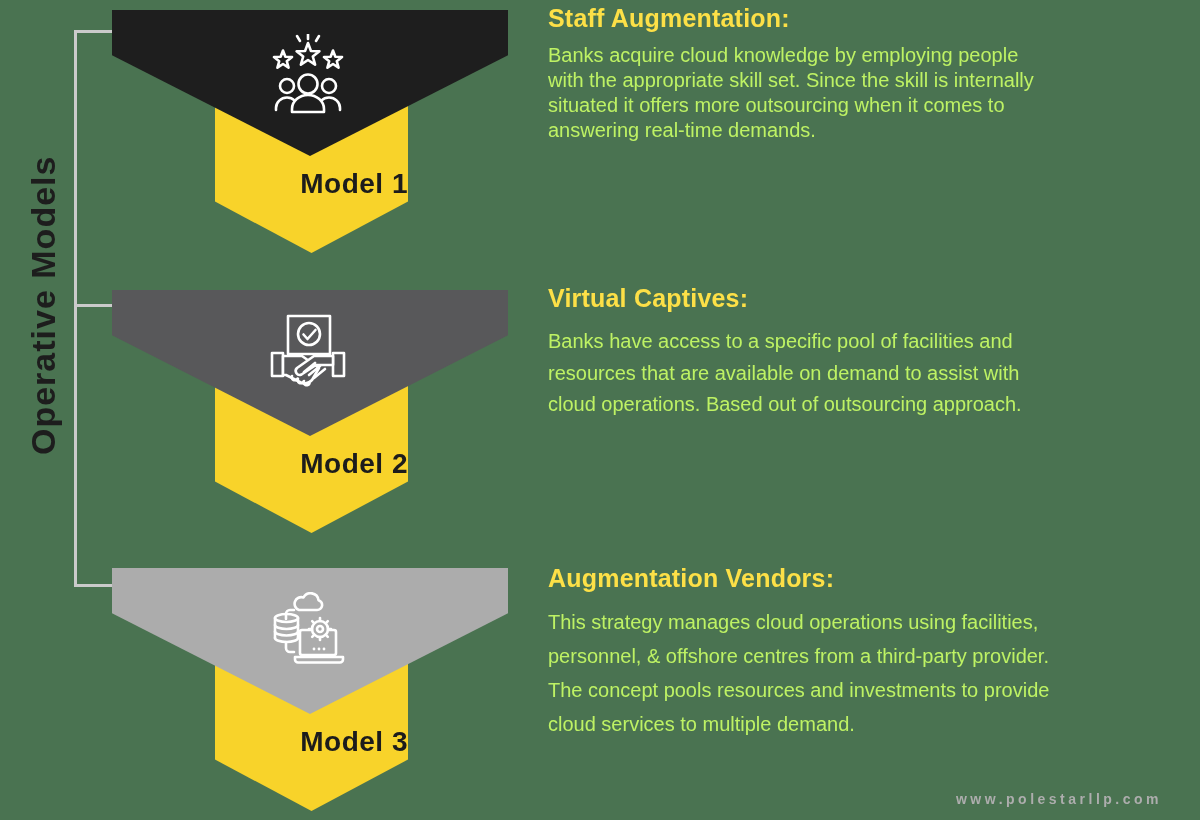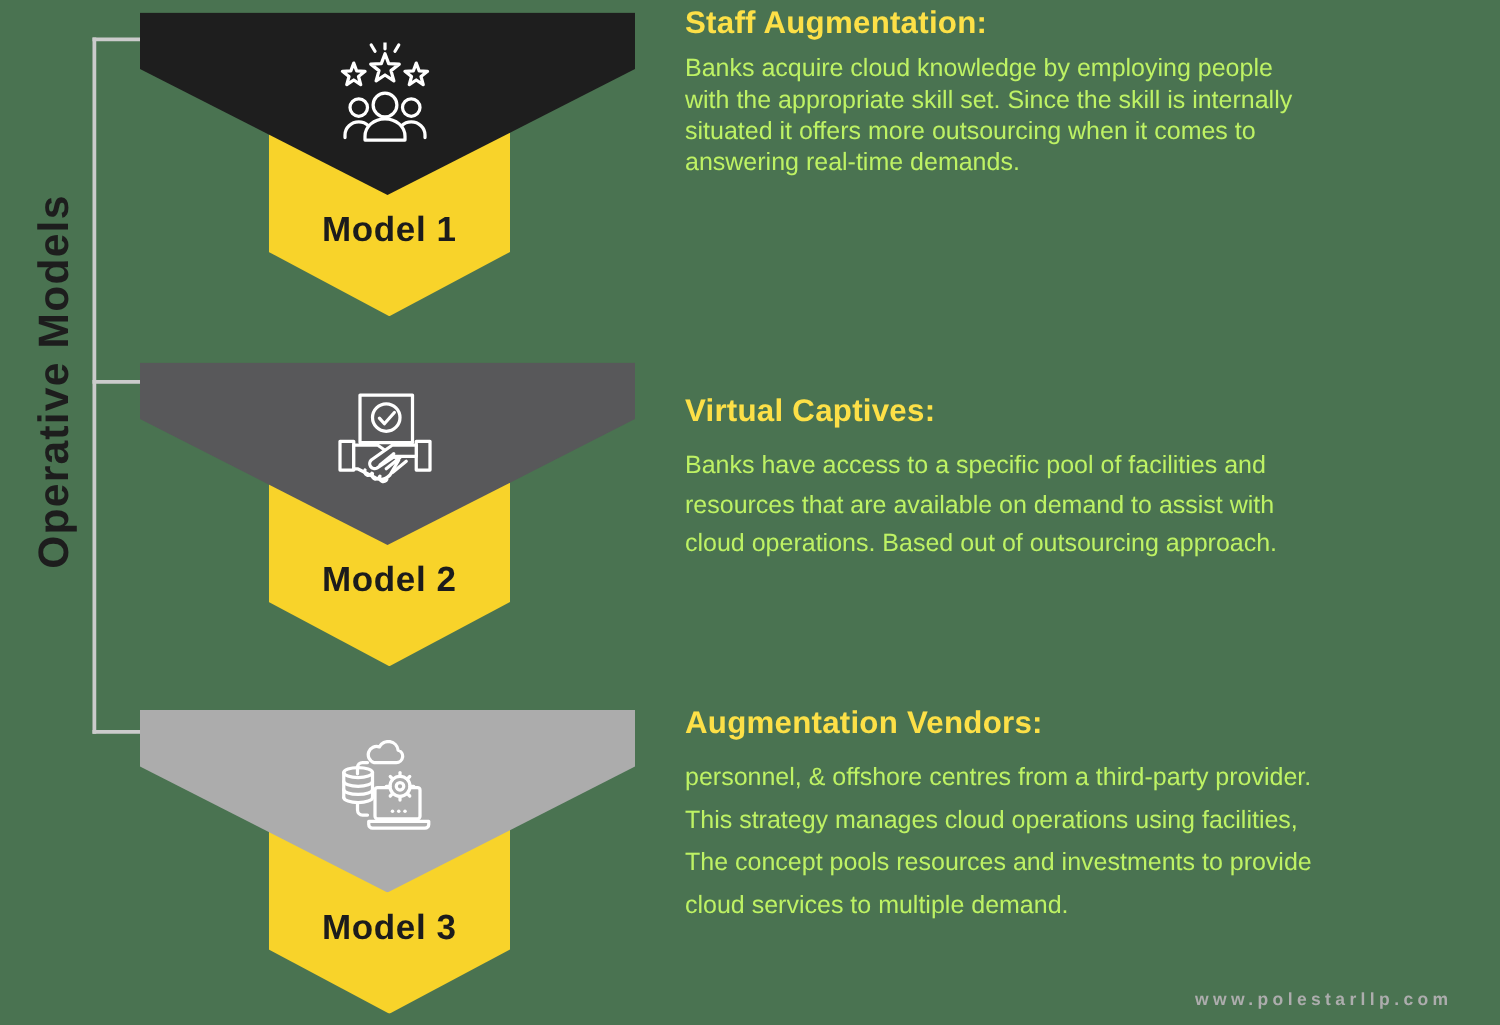--- a/index.html
+++ b/index.html
@@ -43,28 +43,28 @@
   .banner{
     position:absolute;left:112px;top:0;width:396px;height:146px;z-index:2;
     clip-path:polygon(0 0,100% 0,100% 31%,50% 100%,0 31%);
   }
   .m1 .banner{background:#1E1E1E;}
   .m2 .banner{background:#58585A;}
   .m3 .banner{background:#ACACAC;}
   .model-icon{position:absolute;left:256px;top:24px;z-index:3;}
   .model-label{
     position:absolute;left:215px;top:158px;width:193px;z-index:3;
-    text-align:center;font-size:28px;font-weight:700;color:#1c1c1c;
+    text-align:right;font-size:28px;font-weight:700;color:#1c1c1c;
     letter-spacing:0.5px;
   }
 
   
   .desc{position:absolute;left:548px;width:600px;}
   .d1{top:2px;}
-  .d2{top:282px;margin-top:31px;}
+  .d2{top:282px;}
   .d3{top:562px;}
   .desc h2{
     margin:0;font-size:25px;font-weight:700;color:#fde047;
     letter-spacing:0.2px;line-height:32px;
   }
   .desc .body{margin-top:9px;font-size:20px;color:#bef264;}
   .d1 .body .line{line-height:25px;}
   .d2 .body{margin-top:12px;}
   .d2 .body .line{line-height:31.5px;}
   .d3 .body{margin-top:11px;}
@@ -185,21 +185,21 @@
     <div class="body">
       <div class="line">Banks have access to a specific pool of facilities and</div>
       <div class="line">resources that are available on demand to assist with</div>
       <div class="line">cloud operations. Based out of outsourcing approach.</div>
     </div>
   </div>
 
   <div class="desc d3">
     <h2>Augmentation Vendors:</h2>
     <div class="body">
+      <div class="line">This strategy manages cloud operations using facilities,</div>
       <div class="line">personnel, &amp; offshore centres from a third-party provider.</div>
-      <div class="line">This strategy manages cloud operations using facilities,</div>
       <div class="line">The concept pools resources and investments to provide</div>
       <div class="line">cloud services to multiple demand.</div>
     </div>
   </div>
 
   <div class="footer-url">www.polestarllp.com</div>
 </div>
 
 </body></html>

